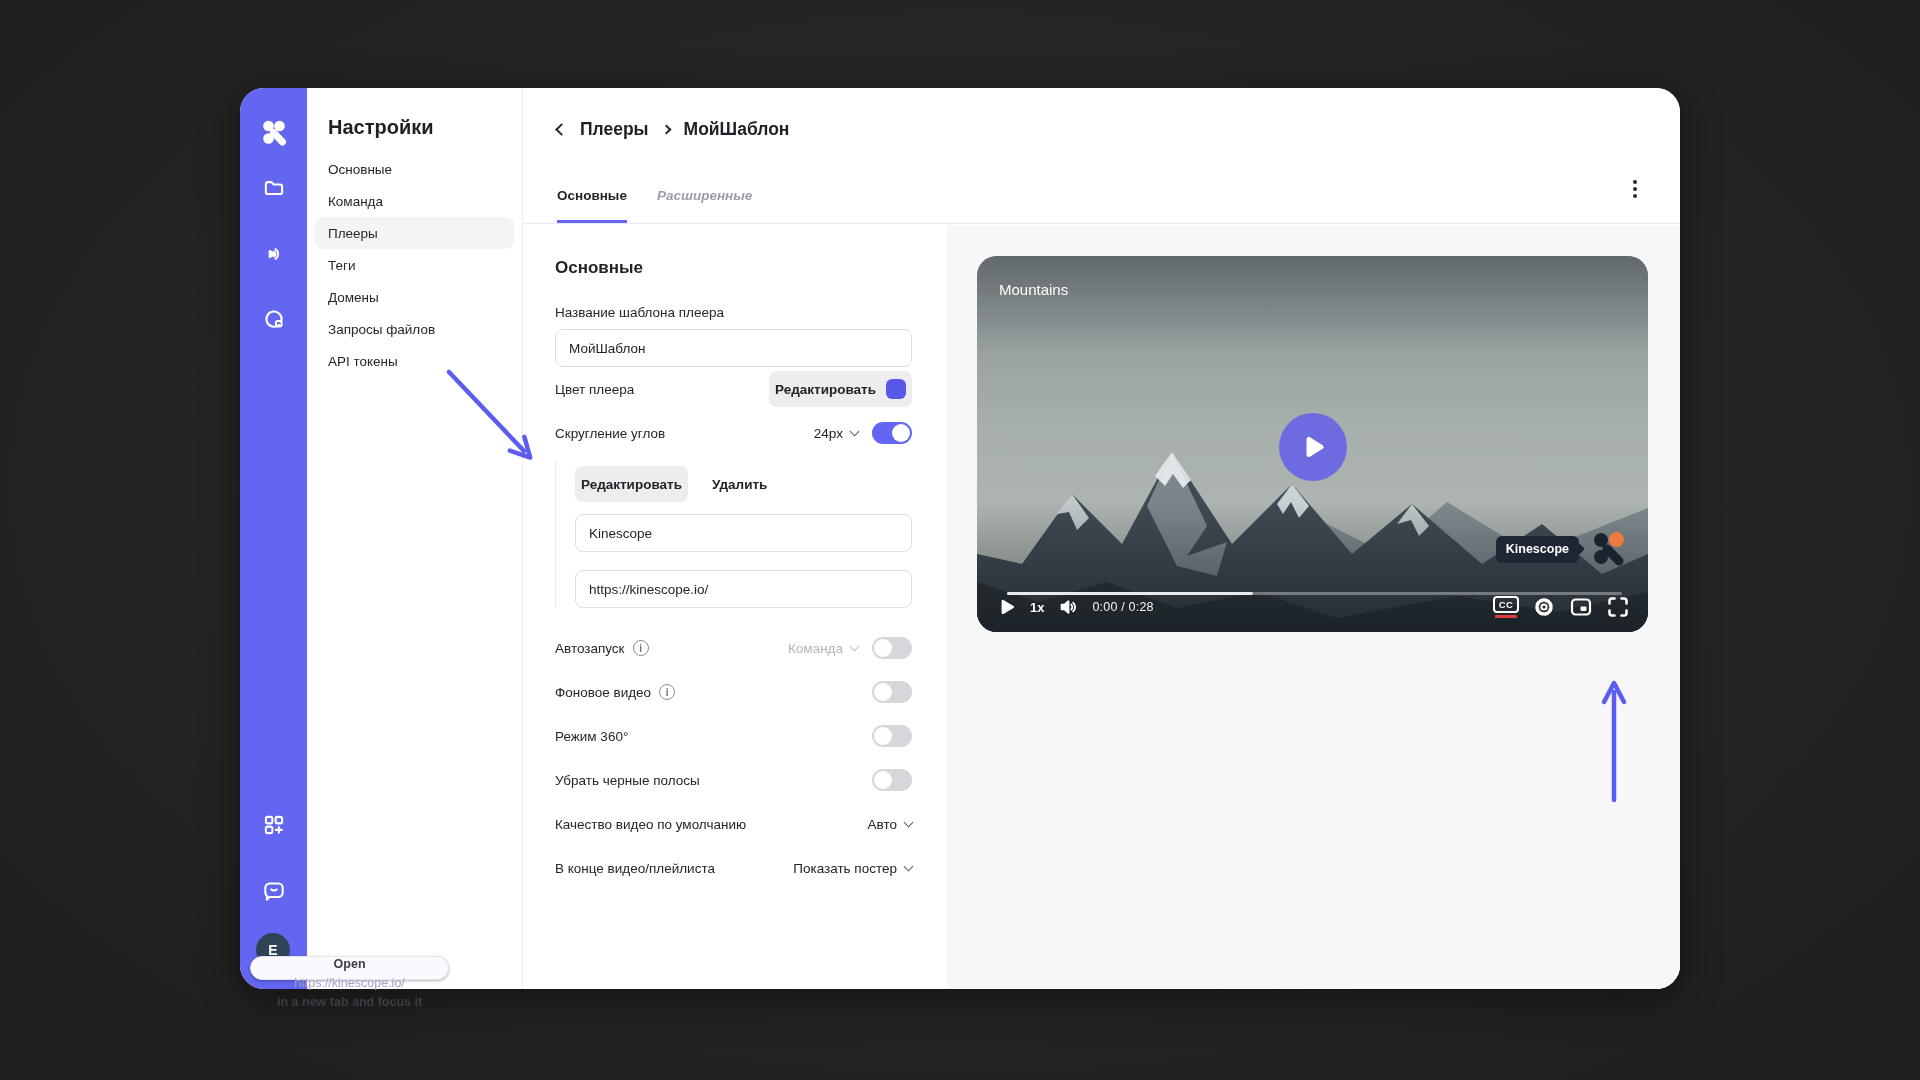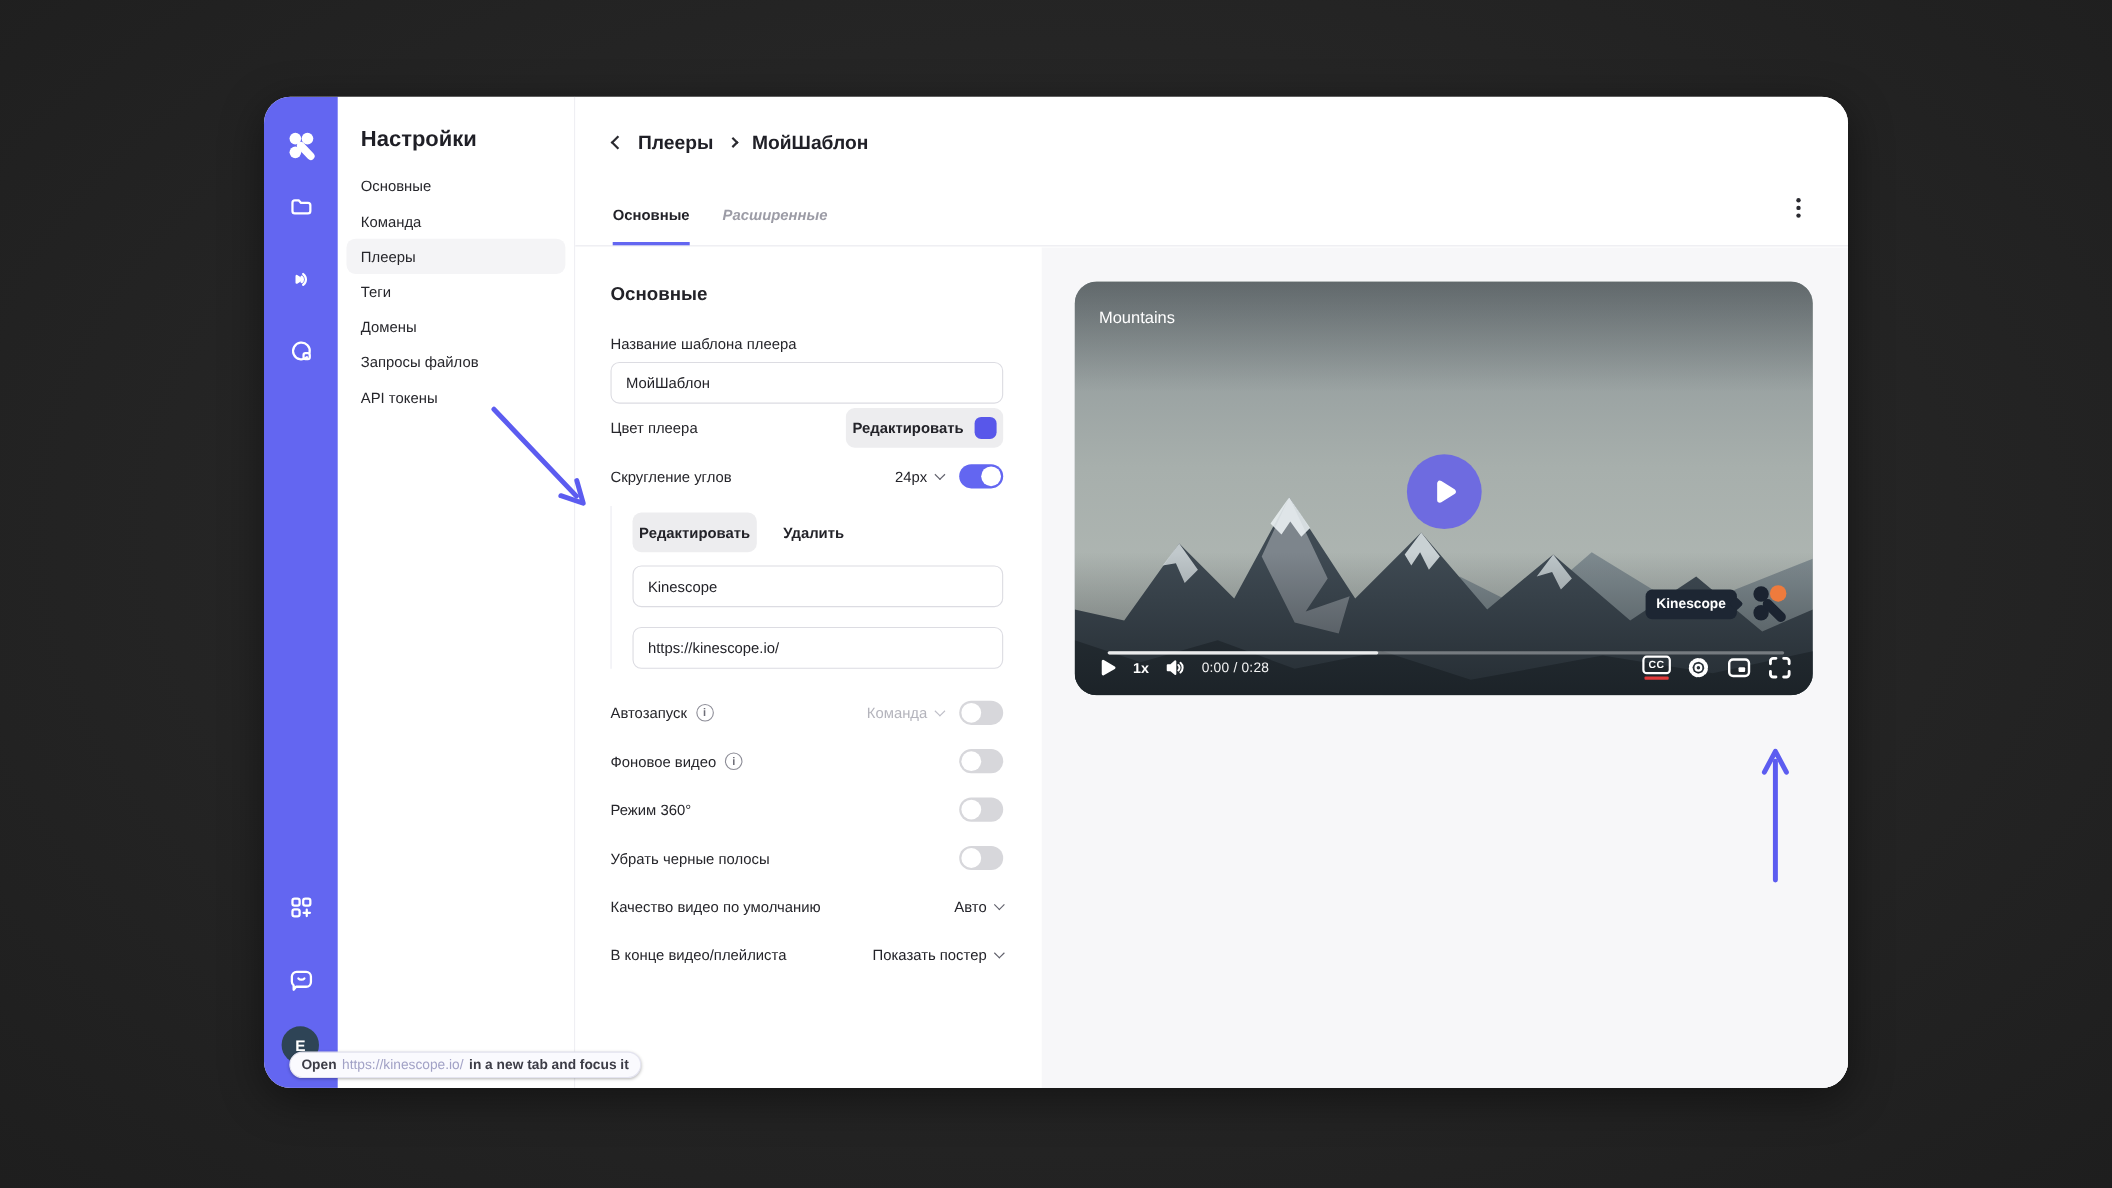--- a/index.html
+++ b/index.html
@@ -113,24 +113,24 @@
   .bpill { position:relative; height:27px; display:flex; align-items:center; padding:0 10px;
     background:#1d2633; border-radius:6px; color:#fff; font-size:12.5px; font-weight:600; }
   .bpill::after { content:''; position:absolute; right:-4px; top:50%; width:9px; height:9px;
     background:#1d2633; transform:translateY(-50%) rotate(45deg); border-radius:2px; }
 
   
   .annot { position:absolute; inset:0; pointer-events:none; z-index:40; }
   .avatar { position:absolute; left:256px; top:933px; width:34px; height:34px; border-radius:50%;
     background:#2e4456; color:#fff; display:flex; align-items:center; justify-content:center;
     font-size:14px; font-weight:600; z-index:55; cursor:pointer; }
-  .tip { position:absolute; left:263px; top:956px; height:24px; display:flex; align-items:center;
-    gap:5px; padding:0 10px; background:#fafafe; border:1px solid #e4e4f0; border-radius:12px;
+  .tip { position:absolute; left:250px; top:956px; height:24px; display:flex; align-items:center;
+    gap:5px; padding:0 26px; background:#fafafe; border:1px solid #e4e4f0; border-radius:12px;
     font-size:12.5px; font-weight:600; color:#3c3c46; box-shadow:0 1px 3px rgba(0,0,0,.3); z-index:60;
-    white-space:nowrap; }
+    white-space:nowrap;flex-direction:column; }
   .tip .url { color:#a2a2c6; font-weight:500; }
 </style>
 </head>
 <body>
 
 <div class="stage">
   <div class="app">
 
     <aside class="rail">
       <div class="rb" style="top:24px">

